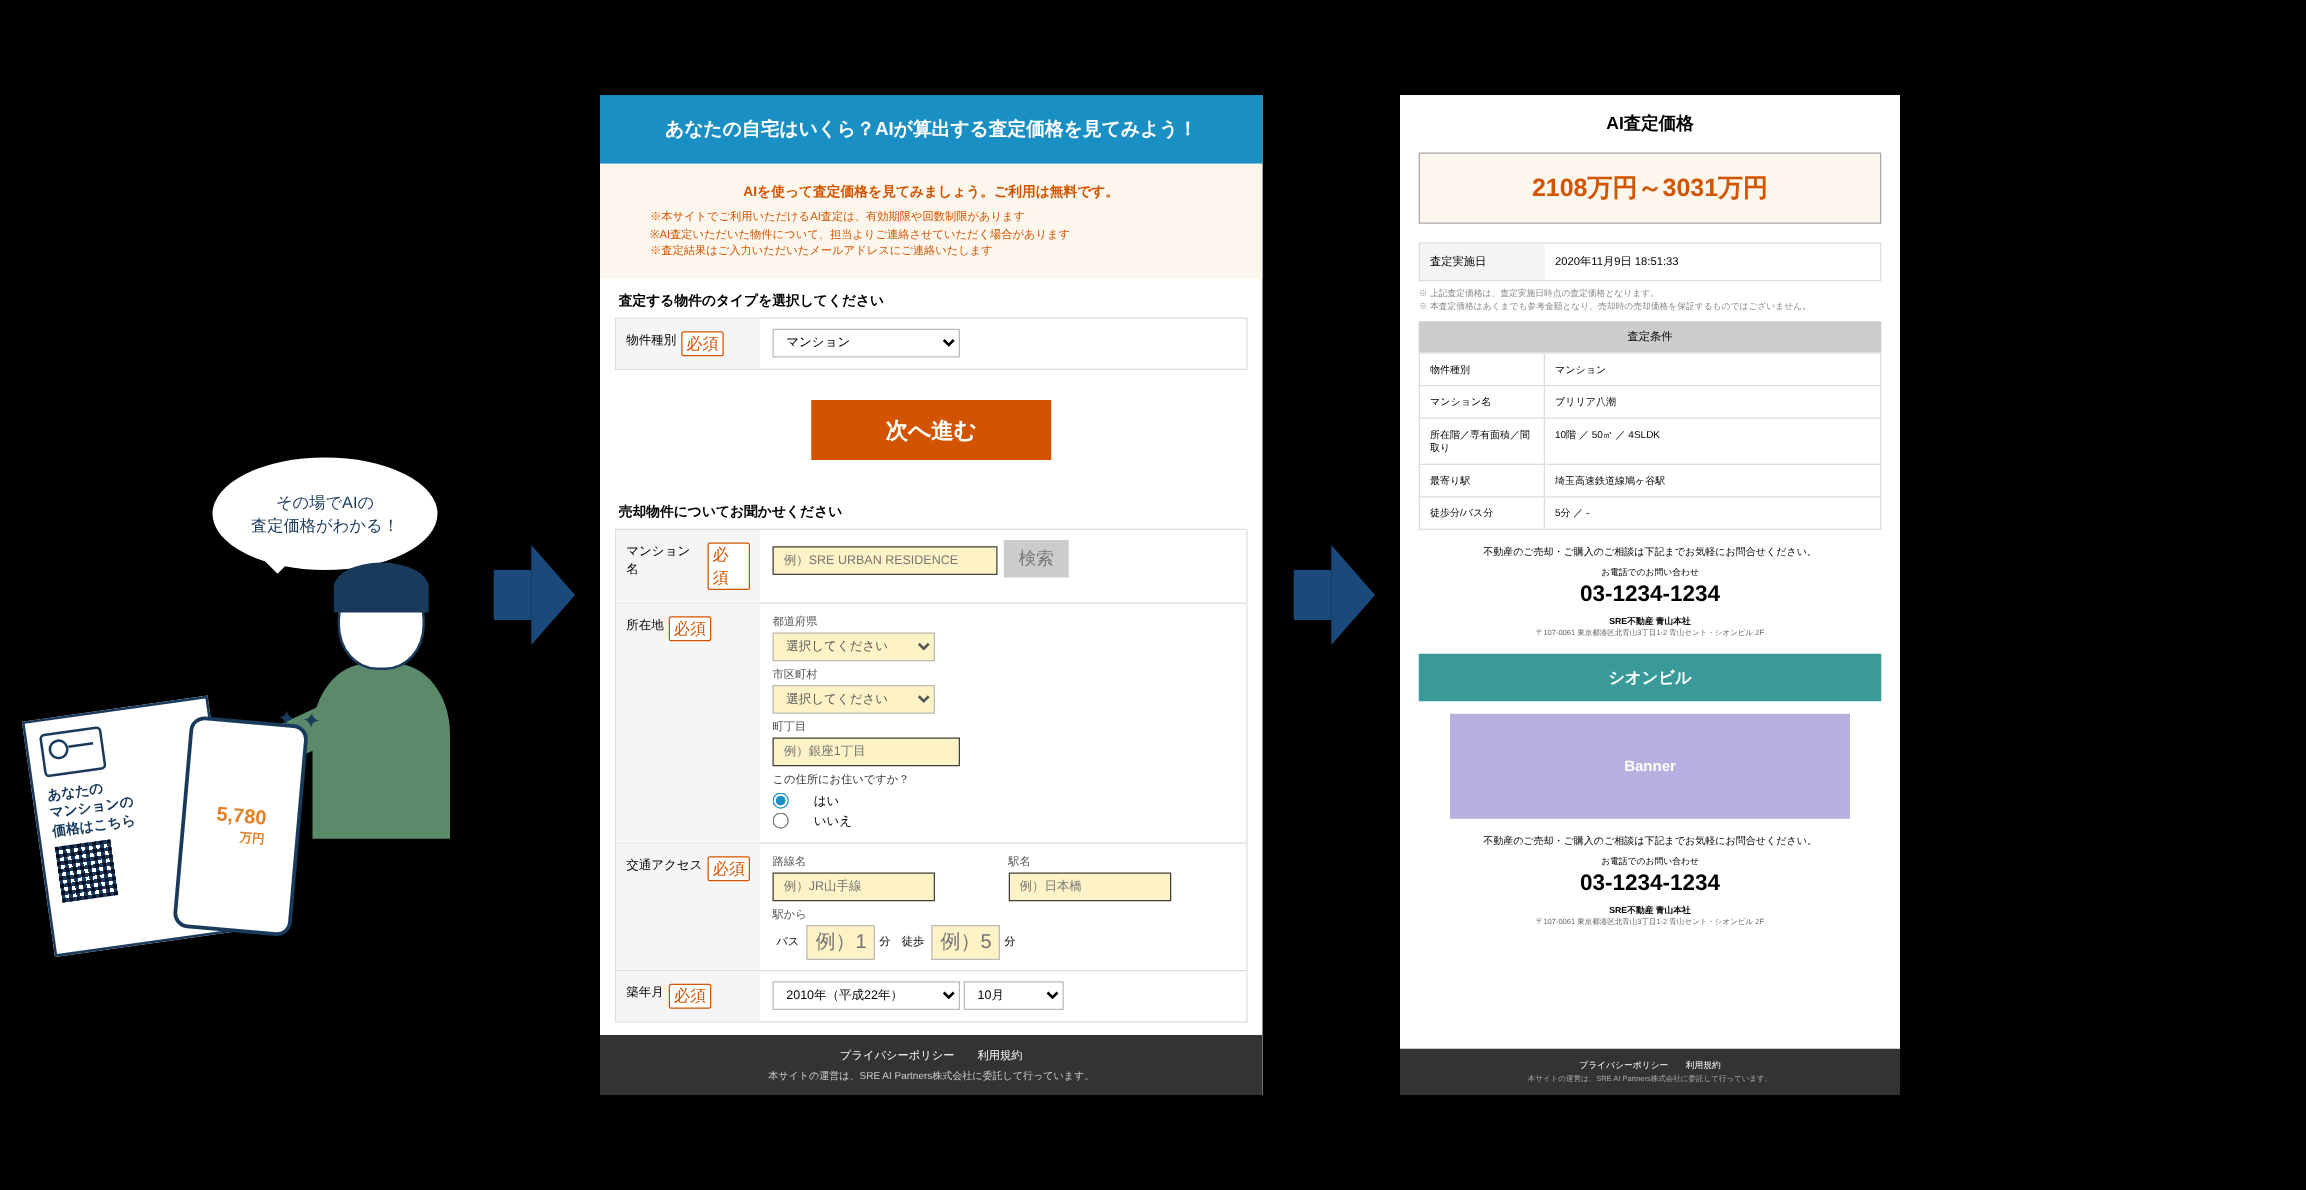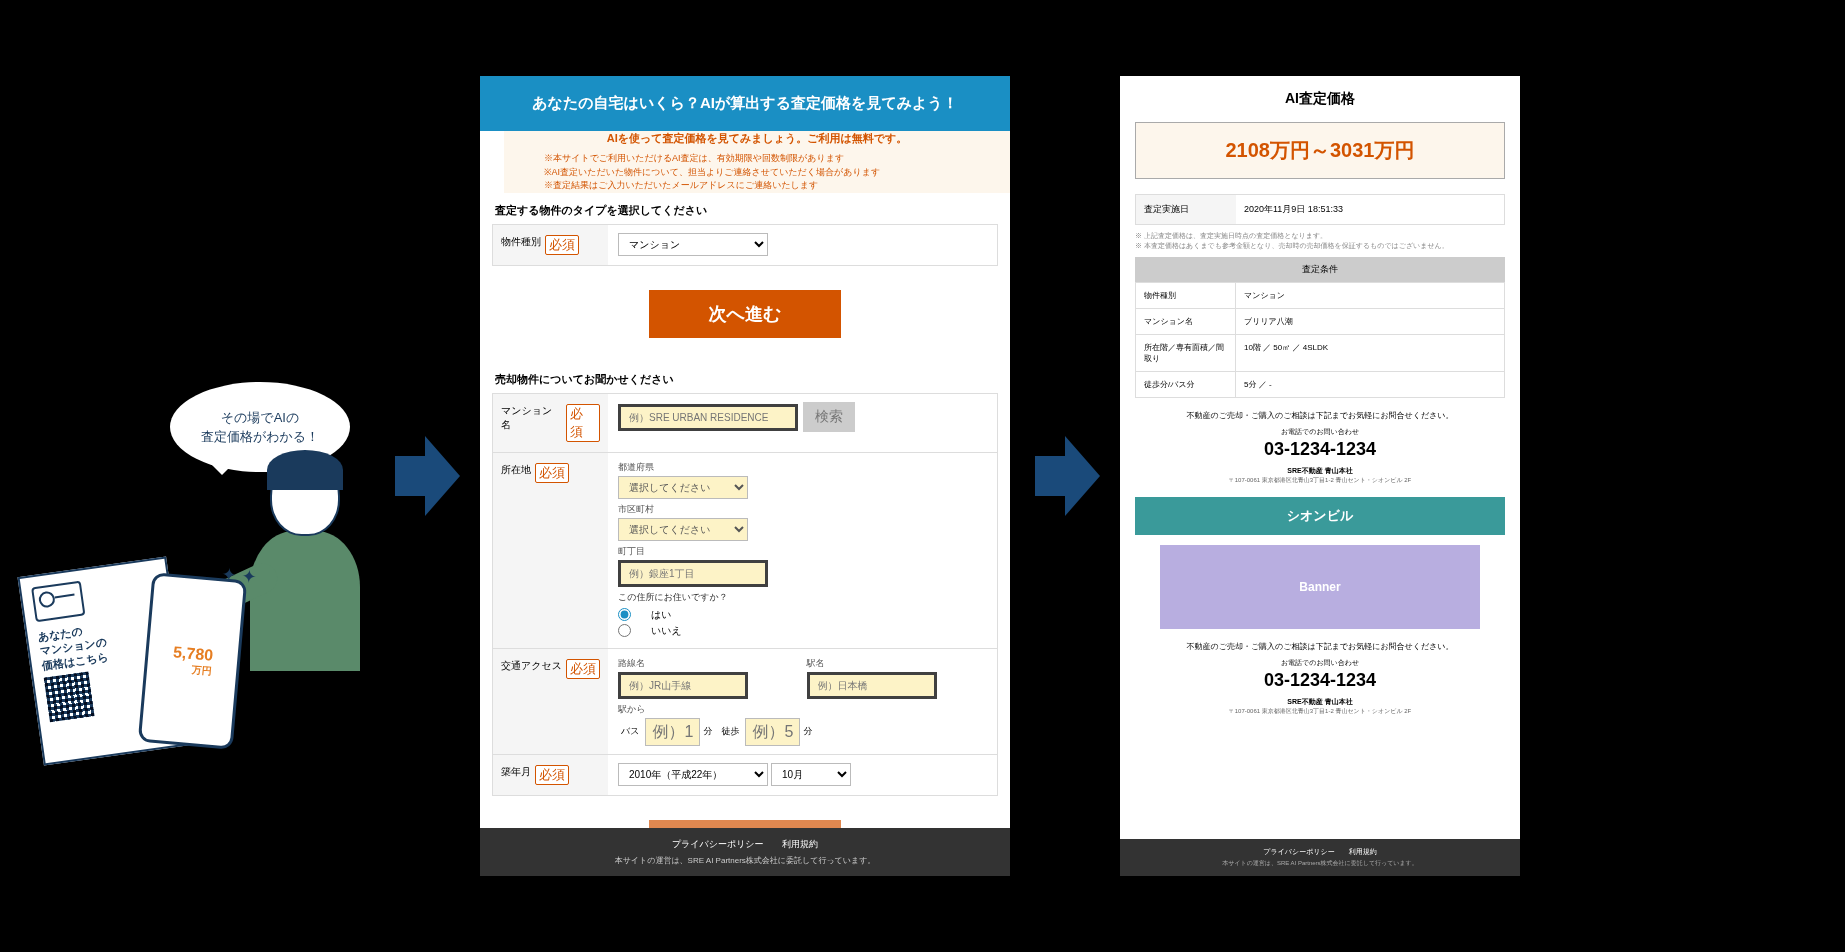--- a/index.html
+++ b/index.html
@@ -1,21 +1,21 @@
 <!DOCTYPE html>
 <html><head>
   <meta charset="utf-8">
   <style>
     * { box-sizing: border-box; margin: 0; padding: 0; font-family: "Hiragino Sans", "Meiryo", sans-serif; }
     body { background: #000; width: 1845px; height: 952px; position: relative; overflow: hidden; }
     .container { display: flex; align-items: center; height: 100%; padding: 0 20px; }
     
     
     .illust { width: 350px; position: relative; height: 500px; }
-    .speech-bubble { position: absolute; top: 156px; right: 20px; background: #fff; border-radius: 50%; width: 180px; height: 90px; display: flex; align-items: center; justify-content: center; padding: 10px; }
+    .speech-bubble { position: absolute; top: 140px; right: 20px; background: #fff; border-radius: 50%; width: 180px; height: 90px; display: flex; align-items: center; justify-content: center; padding: 10px; }
     .speech-bubble::after { content: ""; position: absolute; bottom: -15px; left: 40px; width: 0; height: 0; border: 12px solid transparent; border-top-color: #fff; }
     .speech-bubble span { font-size: 13px; color: #1a3a5c; text-align: center; line-height: 1.5; }
     .flyer { position: absolute; top: 340px; left: 10px; width: 150px; height: 190px; background: #fff; border: 2px solid #1a3a5c; transform: rotate(-8deg); padding: 10px; }
     .flyer-box { width: 50px; height: 35px; border: 2px solid #1a3a5c; border-radius: 4px; margin-bottom: 8px; position: relative; }
     .flyer-box::before { content:""; position:absolute; top:4px; left:4px; width:12px; height:12px; border:2px solid #1a3a5c; border-radius:50%; }
     .flyer-box::after { content:""; position:absolute; top:10px; right:6px; width:20px; height:2px; background:#1a3a5c; }
     .flyer-text { font-size: 11px; color: #1a3a5c; font-weight: bold; line-height: 1.3; }
     .flyer-qr { width: 45px; height: 45px; background: repeating-linear-gradient(0deg,#1a3a5c 0 3px,#fff 3px 6px), repeating-linear-gradient(90deg,#1a3a5c 0 3px,#fff 3px 6px); background-blend-mode: multiply; margin-top:5px; }
     .phone { position: absolute; top: 350px; left: 125px; width: 95px; height: 170px; background:#fff; border: 3px solid #1a3a5c; border-radius: 12px; transform: rotate(5deg); display:flex; align-items:center; justify-content:center; }
     .phone-spark { position:absolute; top:-18px; right:-12px; color:#1a3a5c; font-size:18px; }
@@ -28,32 +28,32 @@
     .person-arm { position:absolute; top:120px; left:-60px; width:90px; height:30px; background:#5a8a6a; border-radius:20px; transform:rotate(-25deg); }
     
     
     .arrow { width: 60px; height: 80px; position: relative; margin: 0 25px; }
     .arrow::before { content:""; position:absolute; left:0; top:20px; width:30px; height:40px; background:#1a4a7a; }
     .arrow::after { content:""; position:absolute; right:-5px; top:0; width:0; height:0; border:40px solid transparent; border-left:35px solid #1a4a7a; border-right:0; }
     
     
     .panel-mid { width: 530px; background: #fff; height: 800px; overflow: hidden; font-size: 11px; position:relative; }
     .panel-mid-header { background:#1a8fc4; color:#fff; padding:18px 10px; text-align:center; font-size:15px; font-weight:bold; }
-    .panel-mid-notice { background:#fdf6ec; padding:0 40px;margin-left:24px; }
+    .panel-mid-notice { background:#fdf6ec; padding:15px 40px; }
     .notice-main { color:#d35400; font-size:11px; font-weight:bold; text-align:center; margin-bottom:6px; }
     .notice-sub { color:#d35400; font-size:9px; line-height:1.5; }
     .form-section-title { font-size:11px; font-weight:bold; padding:10px 15px 6px; }
     .form-row { display:flex; border:1px solid #ddd; margin:0 12px; }
     .form-row + .form-row { border-top:none; }
     .form-label { width:115px; background:#f5f5f5; padding:10px 8px; font-size:10px; display:flex; align-items:flex-start; gap:4px; }
     .req-badge { background:#fff; border:1px solid #d35400; color:#d35400; font-size:13px; padding:0 3px; border-radius:2px; }
     .form-field { flex:1; padding:8px 10px; }
     .sub-label { font-size:9px; color:#555; margin-bottom:2px; margin-top:4px; display:block; }
     .sub-label:first-child { margin-top:0; }
-    .input-yellow { background:#fdf3c7; border:3px solid #404040; padding:5px 8px; font-size:10px; width:150px; color:#777; }
+    .input-yellow { background:#fdf3c7; border:1px solid #404040; padding:5px 8px; font-size:10px; width:150px; color:#777; }
     .select-yellow { background:#fdf3c7; border:1px solid #bbb; padding:4px 6px; font-size:10px; width:130px; color:#555; }
     .select-white { background:#fff; border:1px solid #bbb; padding:4px 6px; font-size:10px; width:150px; }
     .btn-search { background:#ccc; border:none; padding:6px 12px; font-size:14px; color:#777; margin-left:2px; }
     .btn-next { background:#d35400; color:#fff; border:none; padding:12px 60px; font-size:18px; font-weight:bold; display:block; margin:24px auto; cursor:pointer; }
     .btn-next.light { background:#e08850; }
     .radio-group { font-size:10px; margin-top:4px; }
     .radio-group label { display:flex; align-items:center; gap:20px; margin-bottom:2px; }
     .radio-group input { accent-color:#1a8fc4; }
     .inline-fields { display:flex; gap:8px; }
     .inline-fields > div { flex:1; }
@@ -252,20 +252,24 @@
         </div>
         <div class="cond-row">
           <div class="cond-label">マンション名</div>
           <div class="cond-value">ブリリア八潮</div>
         </div>
         <div class="cond-row">
           <div class="cond-label">所在階／専有面積／間取り</div>
           <div class="cond-value">10階 ／ 50㎡ ／ 4SLDK</div>
         </div>
         <div class="cond-row">
+          <div class="cond-label">最寄り駅</div>
+          <div class="cond-value">埼玉高速鉄道線鳩ヶ谷駅</div>
+        </div>
+        <div class="cond-row">
           <div class="cond-label">徒歩分/バス分</div>
           <div class="cond-value">5分 ／ -</div>
         </div>
       </div>
 
     <div class="contact-msg">不動産のご売却・ご購入のご相談は下記までお気軽にお問合せください。</div>
     <div class="contact-sub">お電話でのお問い合わせ</div>
     <div class="contact-phone">03-1234-1234</div>
     <div class="contact-company">SRE不動産 青山本社</div>
     <div class="contact-addr">〒107-0061 東京都港区北青山3丁目1-2 青山セント・シオンビル 2F</div>

